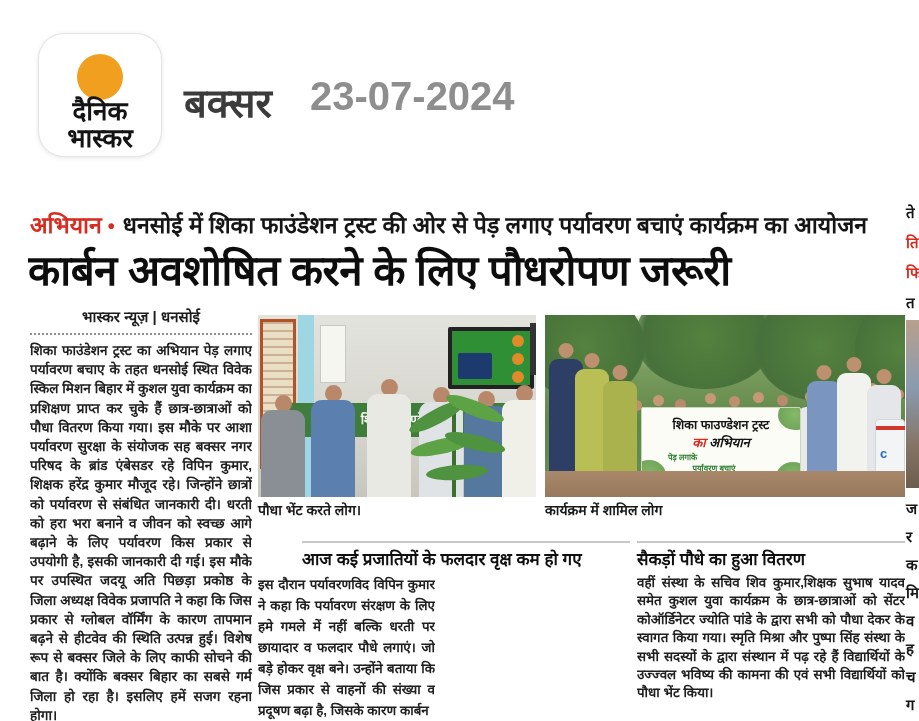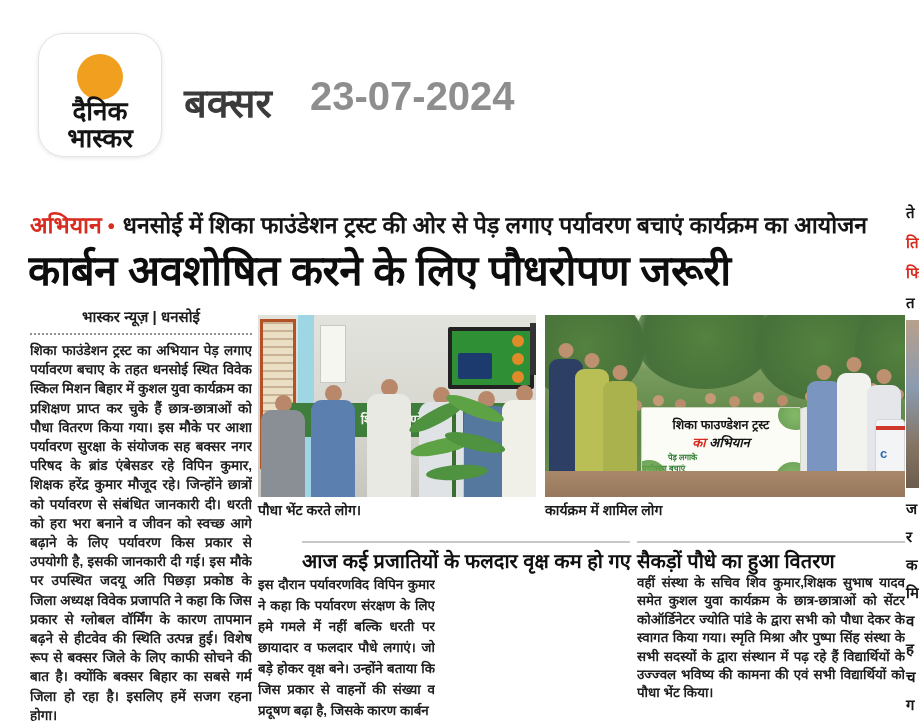--- a/index.html
+++ b/index.html
@@ -89,33 +89,33 @@
   .p2-fig { position:absolute; bottom:20px; width:34px; border-radius:9px 9px 0 0; background:var(--c); height:var(--h); left:var(--x); }
   .p2-fig.head::before { content:""; position:absolute; left:50%; top:-16px; transform:translateX(-50%);
               width:15px; height:15px; border-radius:50%; background:#bd9070; }
   .p2-banner { position:absolute; left:96px; top:92px; width:160px; height:76px;
                background:#fcfcf6; border:1px solid #ccd6bd; border-radius:2px; overflow:hidden;
                text-align:center; }
   .p2-banner .bl1 { margin-top:8px; font-size:12.5px; font-weight:900; color:#161616; white-space:nowrap; }
   .p2-banner .bl2 { font-size:13px; font-weight:900; color:#161616;font-style:italic; }
   .p2-banner .bl2 .rd { color:#d92c20; }
   .p2-banner .bl3 { font-size:8px; font-weight:700; color:#2e7d32; text-align:left; padding-left:26px; }
-  .p2-banner .bl4 { font-size:8px; font-weight:700; color:#2e7d32; text-align:left; padding-right:14px; }
+  .p2-banner .bl4 { font-size:8px; font-weight:700; color:#2e7d32; text-align:center; padding-right:14px; }
   .p2-banner .lf { position:absolute; width:34px; height:30px; border-radius:50%;
                background:radial-gradient(circle,#6fae4e,#4e8a3a); opacity:.85; }
   .lf.a{ left:-10px; bottom:-8px; } .lf.b{ right:-10px; bottom:-10px; } .lf.c{ right:-12px; top:-8px; }
   .p2-cooler { position:absolute; left:330px; top:104px; width:30px; height:72px; background:#f2f4f6;
                border-radius:4px; border:1px solid #d3d7db; }
   .p2-cooler i { position:absolute; left:4px; top:26px; font-style:normal; font-weight:900; color:#2d6db5; font-size:13px; }
   .p2-cooler::before { content:""; position:absolute; left:0; top:6px; width:30px; height:4px; background:#d0382e; }
 
   
   .rule { position:absolute; top:541px; height:2px; background:#c8c8c8; }
   .rule1 { left:302px; width:328px; } .rule2 { left:637px; width:268px; }
-  .subhead { position:absolute; top:547px; font-size:20px; font-weight:800; color:#101010; white-space:nowrap; }
+  .subhead { position:absolute; top:547px; font-size:17px; font-weight:800; color:#101010; white-space:nowrap; }
   .sh1 { left:302px; } .sh2 { left:637px; }
   .subcol { position:absolute; top:574px; height:147px; overflow:hidden; font-size:13.4px;
             line-height:21px; font-weight:600; color:#1f1f1f; text-align:justify; }
   .c1 { left:258px; width:177px; } .c2 { left:448px; width:174px; }
   .sub2-body { position:absolute; left:637px; top:574px; width:268px; height:147px; overflow:hidden;
                font-size:13.4px; line-height:18.4px; font-weight:600; color:#1f1f1f; text-align:justify; }
 
   
   .edge { position:absolute; left:904px; top:200px; width:15px; height:521px; overflow:hidden; }
   .edge .fg { position:absolute; left:2px; font-size:15px; font-weight:800; color:#161616; white-space:nowrap; }

